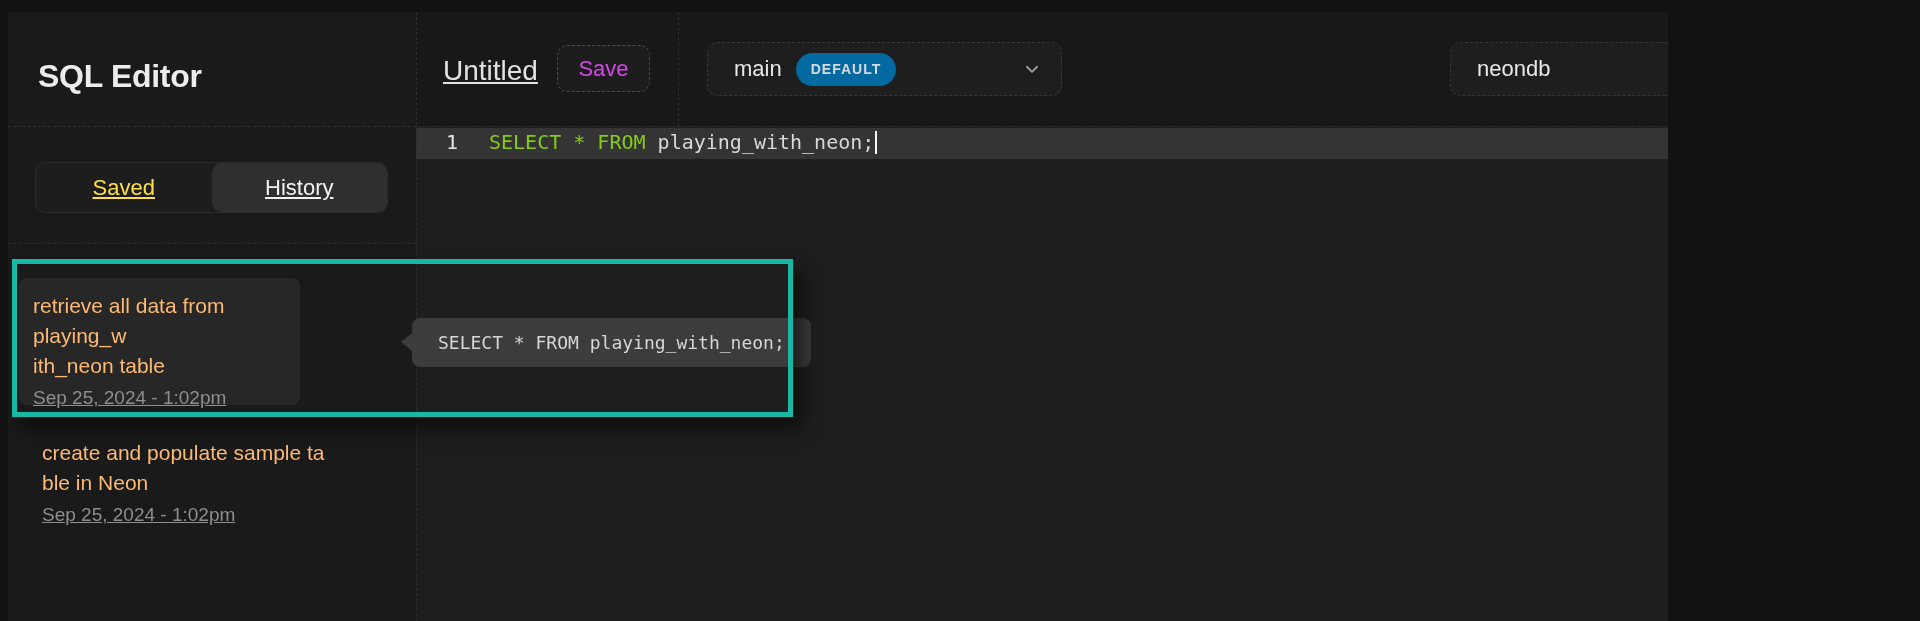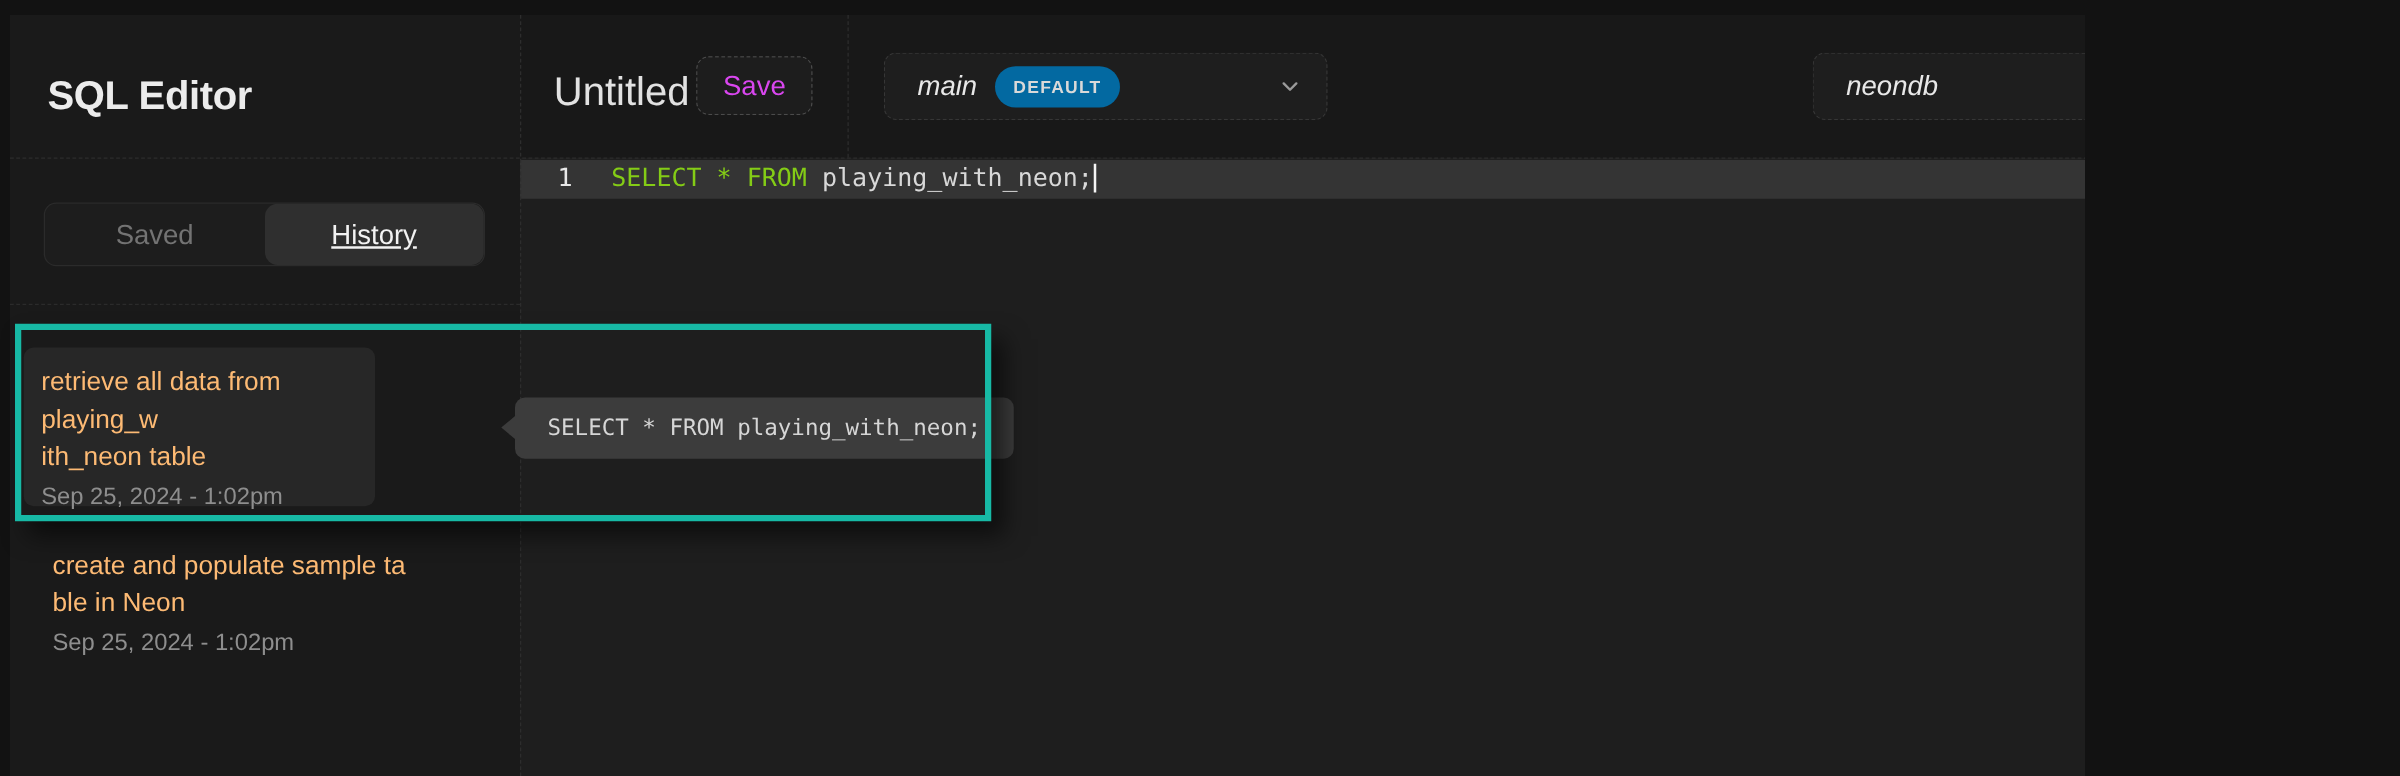--- a/index.html
+++ b/index.html
@@ -17,27 +17,27 @@
   .div-v-main{position:absolute;left:416px;top:12px;width:0;height:609px;border-left:1px dashed #2d2d2d;z-index:5;}
   .div-v-save{position:absolute;left:678px;top:12px;width:0;height:114px;border-left:1px dashed #2d2d2d;z-index:5;}
   .div-v-icons{position:absolute;left:1820px;top:30px;width:0;height:78px;border-left:1px solid #303030;z-index:5;}
   .div-sidebar-sec{position:absolute;left:8px;top:243px;width:408px;height:0;border-top:1px dashed #2b2b2b;z-index:5;}
 
   
   .sql-title{position:absolute;left:38px;top:58px;font-size:32px;font-weight:700;color:#ececec;letter-spacing:-0.3px;}
   .tabs{position:absolute;left:35px;top:162px;width:353px;height:51px;border:1px solid #2b2b2b;
         border-radius:10px;display:flex;overflow:visible;background:#1d1d1d;}
   .tab{flex:1;display:flex;align-items:center;justify-content:center;font-size:22px;cursor:pointer;}
-  .tab.inactive{color:#737373;background:transparent;border-radius:10px 0 0 10px;}
+  .tab.inactive{color:#fde047;background:transparent;border-radius:10px 0 0 10px;text-decoration:underline;}
   .tab.active{color:#f2f2f2;background:#2f2f2f;border-radius:10px;text-decoration:underline;}
 
   .hist-card{position:absolute;left:19px;top:278px;width:281px;height:127px;background:#272727;
              border-radius:8px;padding:13px 14px;z-index:8;}
   .hist-title{font-size:21px;line-height:30px;color:#fdba74;white-space:pre-line;}
-  .hist-time{margin-top:6px;font-size:19px;color:#8e8e8e;}
+  .hist-time{margin-top:6px;font-size:19px;color:#8e8e8e;text-decoration:underline;}
   .hist-item2{position:absolute;left:42px;top:438px;width:340px;z-index:8;}
 
   
   .hl-box{position:absolute;left:12px;top:259px;width:781px;height:158px;border:5px solid #17b9a5;
           box-shadow:10px 12px 18px rgba(0,0,0,0.55);z-index:30;pointer-events:none;}
 
   
   .tooltip{position:absolute;left:412px;top:318px;height:49px;background:#3c3c3c;border-radius:8px;
            display:flex;align-items:center;padding:0 26px;z-index:20;
            font-family:"DejaVu Sans Mono",monospace;font-size:18px;color:#d6d6d6;white-space:pre;}
@@ -47,27 +47,27 @@
   
   .active-line{position:absolute;left:416px;top:128px;width:1504px;height:31px;background:#343434;z-index:4;}
   .gutter-num{position:absolute;left:416px;top:130px;width:42px;text-align:right;
               font-family:"DejaVu Sans Mono",monospace;font-size:20px;color:#e8e8e8;z-index:6;}
   .code-line{position:absolute;left:489px;top:130px;font-family:"DejaVu Sans Mono",monospace;
              font-size:20px;color:#d8d8d8;white-space:pre;z-index:6;}
   .kw{color:#84cc16;}
   .caret{display:inline-block;width:2px;height:23px;background:#f5f5f5;vertical-align:text-bottom;margin-left:1px;}
 
   
-  .query-title{position:absolute;left:443px;top:55px;font-size:32px;color:#e2e2e2;}
+  .query-title{position:absolute;left:443px;top:55px;font-size:28px;color:#e2e2e2;text-decoration:underline;}
   .btn-save{position:absolute;left:557px;top:45px;width:93px;height:47px;border-radius:10px;
             border:1px dashed #4b4b4b;background:#1d1d1d;color:#d946ef;font-size:22px;
             display:flex;align-items:center;justify-content:center;cursor:pointer;}
   .pill{position:absolute;top:42px;height:54px;border-radius:10px;border:1px dashed #363636;background:#1e1e1e;
         display:flex;align-items:center;padding:0 26px;gap:14px;cursor:pointer;}
-  .pill-label{font-size:22px;color:#e8e8e8;font-style:italic;}
+  .pill-label{font-size:22px;color:#e8e8e8;}
   .badge{height:33px;border-radius:17px;background:#0369a1;display:flex;align-items:center;
          padding:0 15px;gap:8px;font-size:14px;font-weight:700;letter-spacing:1px;color:#d9d9d9;}
   .dot{width:12px;height:12px;border-radius:50%;background:#2cd4b0;}
   .chev{position:absolute;right:20px;top:50%;transform:translateY(-50%);display:flex;}
   .pill-main{left:707px;width:355px;}
   .pill-primary{left:1076px;width:357px;}
   .pill-db{left:1450px;width:293px;text-align:right;}
   .icon-btn{position:absolute;top:45px;width:48px;height:48px;border-radius:10px;border:1px dashed #363636;
             background:#1b1b1b;display:flex;align-items:center;justify-content:center;cursor:pointer;}
   .btn-sliders{left:1755px;}

